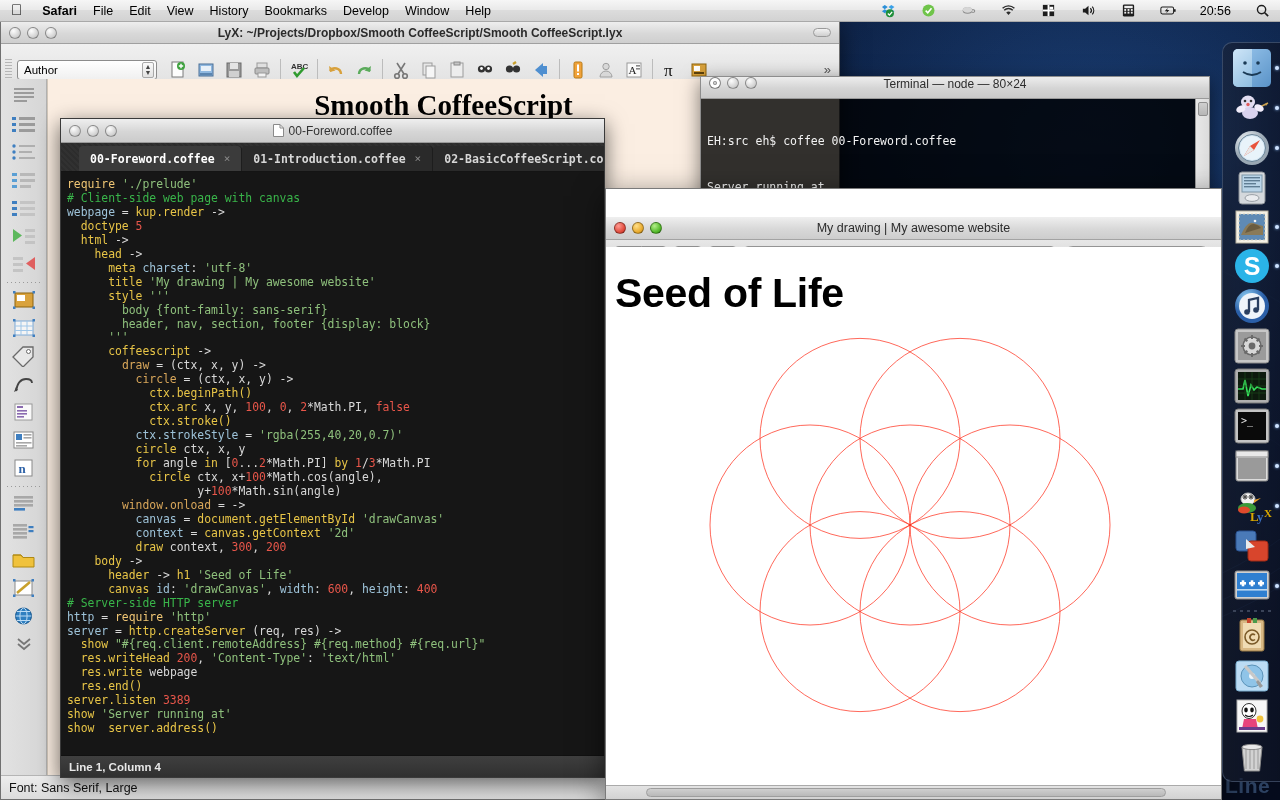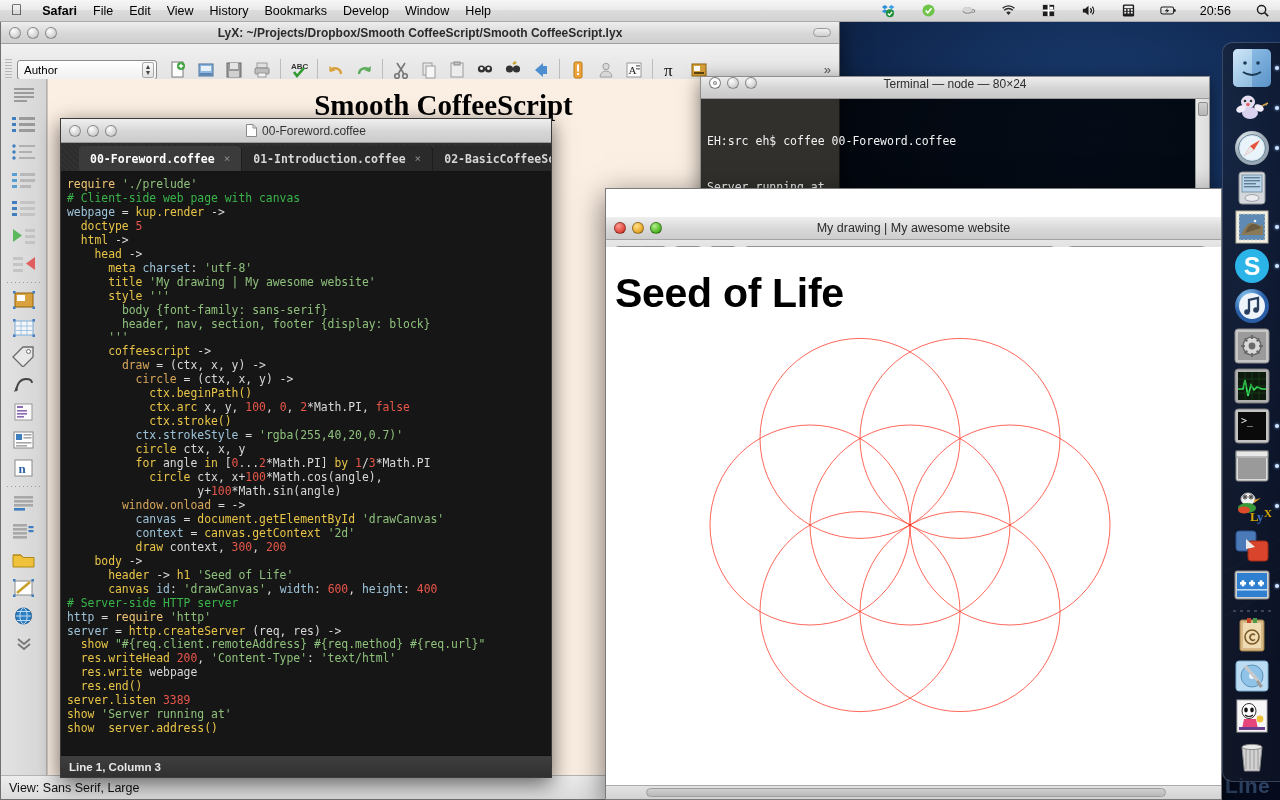--- a/index.html
+++ b/index.html
@@ -125,21 +125,21 @@
   #lyx-status{
     position:absolute; left:0; bottom:0; right:0; height:24px;
     background:linear-gradient(180deg,#ededed,#dcdcdc);
     border-top:1px solid #b5b5b5;
     display:flex; align-items:center; padding-left:8px;
     font-size:12.5px; color:#111;
   }
 
   
   #editor{
-    position:absolute; left:60px; top:118px; width:492px; height:660px;
+    position:absolute; left:60px; top:118px; width:545px; height:660px;
     background:#1b1b1b; border:1px solid #3a3a3a;
     box-shadow:0 6px 20px rgba(0,0,0,.6); z-index:20; overflow:hidden;
   }
   #ed-title{
     height:24px;
     background:linear-gradient(180deg,#efefef 0%,#d6d6d6 55%,#cbcbcb 100%);
     border-bottom:1px solid #9a9a9a;
     display:flex; align-items:center; padding:0 8px; position:relative;
   }
   #ed-title .t{
@@ -749,21 +749,21 @@
           </svg>
         </div>
     </div>
 
     <div id="lyx-page">
       <div id="doc-title">Smooth CoffeeScript</div>
     </div>
   </div>
 
   <div id="lyx-status">
-    <span>View: Sans Serif, Large</span>
+    <span>Font: Sans Serif, Large</span>
   </div>
 </div>
 
 <div id="editor">
   <div id="ed-title">
     <div class="lights">
       <span class="light grey"></span>
       <span class="light grey"></span>
       <span class="light grey"></span>
     </div>
@@ -786,21 +786,21 @@
         <span class="x">×</span>
       </div>
       <div class="etab">
         <span>02-BasicCoffeeScript.coffee</span>
       </div>
     </div>
 
   <div id="code"><div><span class="k">require </span><span class="s">'./prelude'</span></div><div><span class="c"># Client-side web page with canvas</span></div><div><span class="v">webpage</span><span class="o"> = </span><span class="f">kup.render</span><span class="o"> -&gt;</span></div><div><span class="o">  </span><span class="f">doctype</span><span class="o"> </span><span class="n">5</span></div><div><span class="o">  </span><span class="f">html</span><span class="o"> -&gt;</span></div><div><span class="o">    </span><span class="f">head</span><span class="o"> -&gt;</span></div><div><span class="o">      </span><span class="f">meta</span><span class="o"> </span><span class="v">charset</span><span class="o">: </span><span class="s">'utf-8'</span></div><div><span class="o">      </span><span class="f">title</span><span class="o"> </span><span class="s">'My drawing | My awesome website'</span></div><div><span class="o">      </span><span class="f">style</span><span class="o"> </span><span class="s">'''</span></div><div><span class="o">        </span><span class="s">body {font-family: sans-serif}</span></div><div><span class="o">        </span><span class="s">header, nav, section, footer {display: block}</span></div><div><span class="o">      </span><span class="s">'''</span></div><div><span class="o"></span></div><div><span class="o">      </span><span class="f">coffeescript</span><span class="o"> -&gt;</span></div><div><span class="o">        </span><span class="m">draw</span><span class="o"> = (ctx, x, y) -&gt;</span></div><div><span class="o">          </span><span class="m">circle</span><span class="o"> = (ctx, x, y) -&gt;</span></div><div><span class="o">            </span><span class="f">ctx.beginPath()</span></div><div><span class="o">            </span><span class="f">ctx.arc</span><span class="o"> x, y, </span><span class="n">100</span><span class="o">, </span><span class="n">0</span><span class="o">, </span><span class="n">2</span><span class="o">*Math.PI, </span><span class="n">false</span></div><div><span class="o">            </span><span class="f">ctx.stroke()</span></div><div><span class="o">          </span><span class="v">ctx.strokeStyle</span><span class="o"> = </span><span class="s">'rgba(255,40,20,0.7)'</span></div><div><span class="o">          </span><span class="f">circle</span><span class="o"> ctx, x, y</span></div><div><span class="o">          </span><span class="f">for</span><span class="o"> angle </span><span class="f">in</span><span class="o"> [</span><span class="n">0</span><span class="o">...</span><span class="n">2</span><span class="o">*Math.PI] </span><span class="f">by</span><span class="o"> </span><span class="n">1</span><span class="o">/</span><span class="n">3</span><span class="o">*Math.PI</span></div><div><span class="o">            </span><span class="f">circle</span><span class="o"> ctx, x+</span><span class="n">100</span><span class="o">*Math.cos(angle),</span></div><div><span class="o">                   y+</span><span class="n">100</span><span class="o">*Math.sin(angle)</span></div><div><span class="o">        </span><span class="m">window.onload</span><span class="o"> = -&gt;</span></div><div><span class="o">          </span><span class="v">canvas</span><span class="o"> = </span><span class="f">document.getElementById</span><span class="o"> </span><span class="s">'drawCanvas'</span></div><div><span class="o">          </span><span class="v">context</span><span class="o"> = </span><span class="f">canvas.getContext</span><span class="o"> </span><span class="s">'2d'</span></div><div><span class="o">          </span><span class="f">draw</span><span class="o"> context, </span><span class="n">300</span><span class="o">, </span><span class="n">200</span></div><div><span class="o">    </span><span class="f">body</span><span class="o"> -&gt;</span></div><div><span class="o">      </span><span class="f">header</span><span class="o"> -&gt; </span><span class="f">h1</span><span class="o"> </span><span class="s">'Seed of Life'</span></div><div><span class="o">      </span><span class="f">canvas</span><span class="o"> </span><span class="v">id</span><span class="o">: </span><span class="s">'drawCanvas'</span><span class="o">, </span><span class="v">width</span><span class="o">: </span><span class="n">600</span><span class="o">, </span><span class="v">height</span><span class="o">: </span><span class="n">400</span></div><div><span class="c"># Server-side HTTP server</span></div><div><span class="v">http</span><span class="o"> = </span><span class="k">require</span><span class="o"> </span><span class="s">'http'</span></div><div><span class="v">server</span><span class="o"> = </span><span class="f">http.createServer</span><span class="o"> (req, res) -&gt;</span></div><div><span class="o">  </span><span class="f">show</span><span class="o"> </span><span class="s">"#{req.client.remoteAddress} #{req.method} #{req.url}"</span></div><div><span class="o">  </span><span class="f">res.writeHead</span><span class="o"> </span><span class="n">200</span><span class="o">, </span><span class="s">'Content-Type'</span><span class="o">: </span><span class="s">'text/html'</span></div><div><span class="o">  </span><span class="f">res.write</span><span class="o"> webpage</span></div><div><span class="o">  </span><span class="f">res.end()</span></div><div><span class="f">server.listen</span><span class="o"> </span><span class="n">3389</span></div><div><span class="f">show</span><span class="o"> </span><span class="s">'Server running at'</span></div><div><span class="f">show</span><span class="o">  </span><span class="f">server.address()</span></div></div>
 
   <div id="ed-status">
-    <span>Line 1, Column 3</span>
+    <span>Line 1, Column 4</span>
   </div>
 </div>
 
 <div id="term">
   <div id="term-title">
     <div class="lights">
       <span class="light grey" style="background:radial-gradient(circle at 35% 30%,#f2f2f2,#c8c8c8 60%,#9a9a9a);box-shadow:inset 0 0 0 3px #fff,inset 0 0 0 4px #8a8a8a;"></span>
       <span class="light grey"></span>
       <span class="light grey"></span>
     </div>

